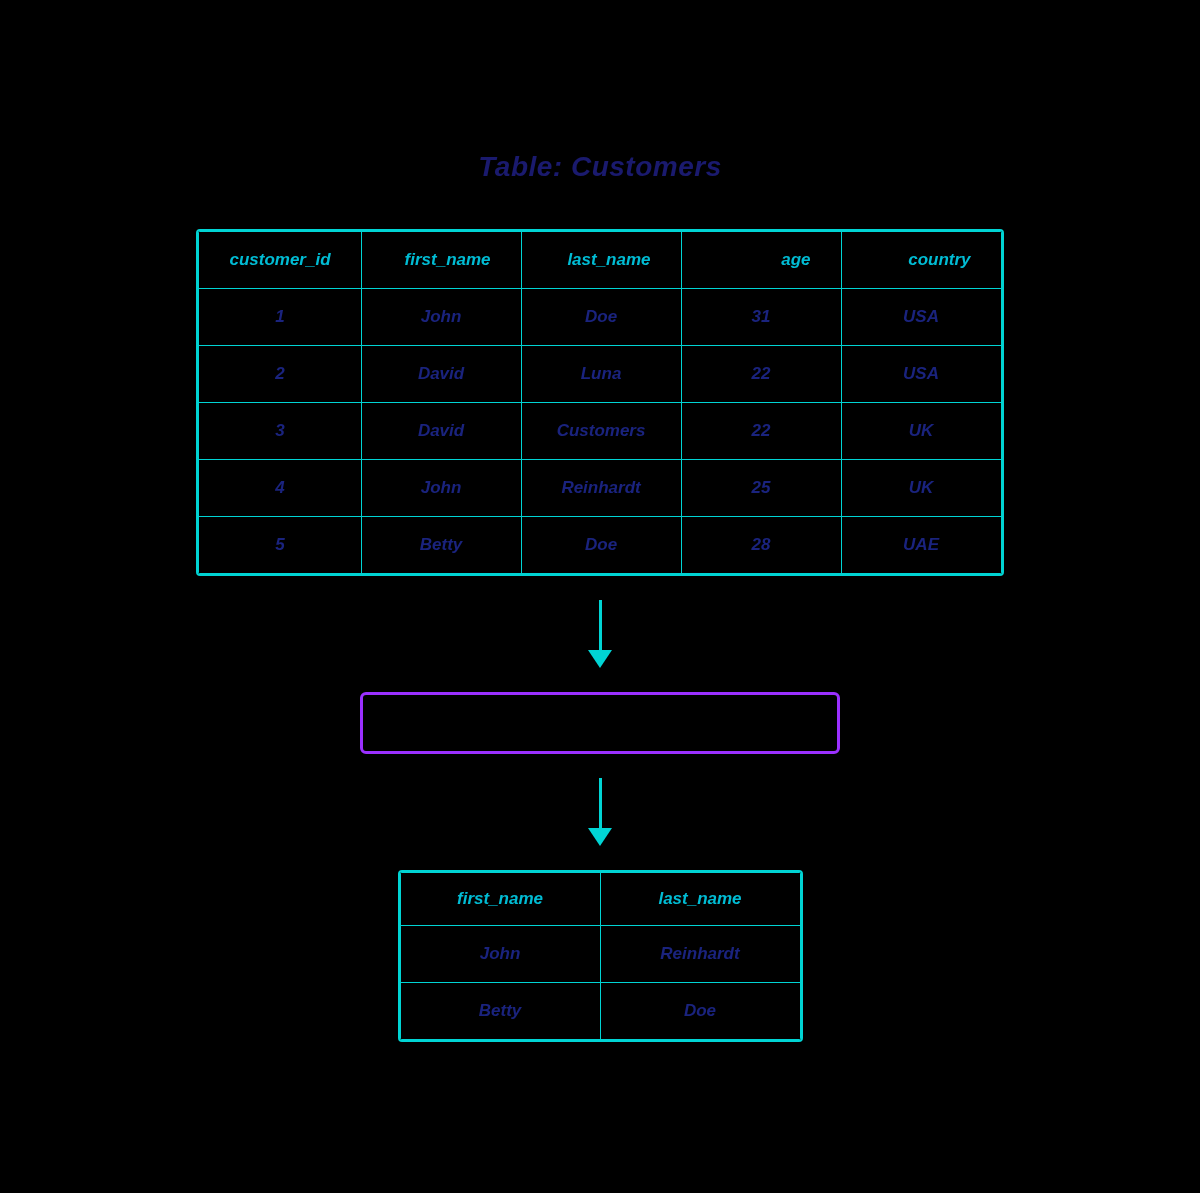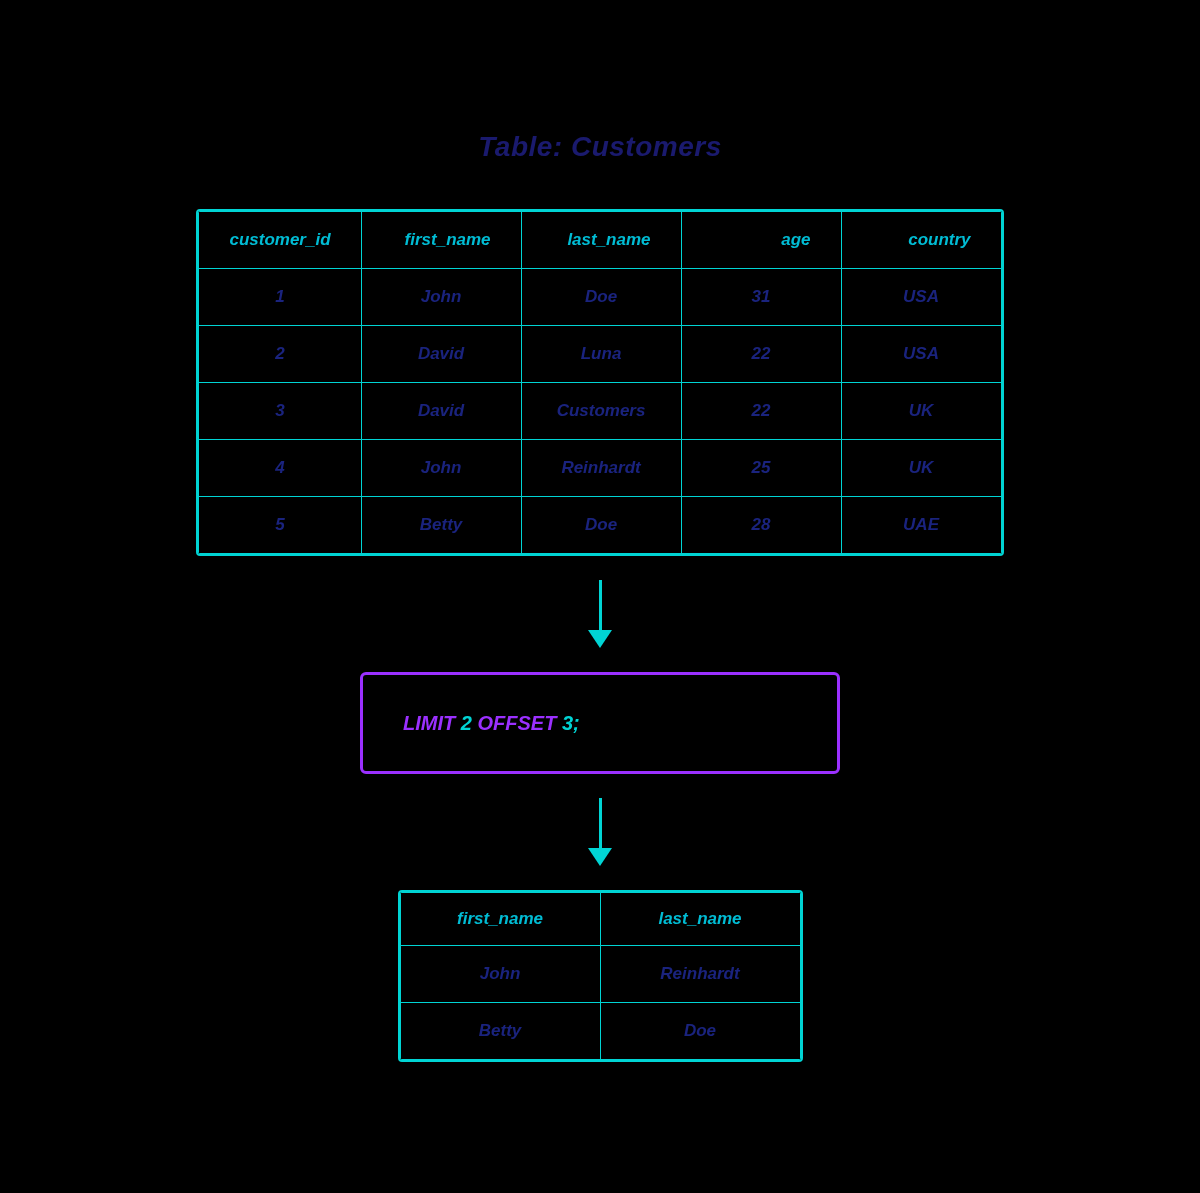--- a/index.html
+++ b/index.html
@@ -199,23 +199,20 @@
         </tbody>
     </table>
   </div>
 
   <div class="arrow-down">
     <div class="arrow-line"></div>
     <div class="arrow-head"></div>
   </div>
 
   <div class="sql-box">
-    <div class="sql-line">
-      <span class="sql-keyword">LIMIT</span><span class="sql-text"> 2 </span><span class="sql-keyword">OFFSET</span><span class="sql-text"> 3;</span>
-    </div>
   </div>
 
   <div class="arrow-down">
     <div class="arrow-line"></div>
     <div class="arrow-head"></div>
   </div>
 
   <div class="result-table-wrapper">
     <table class="result-table">
       <thead>

